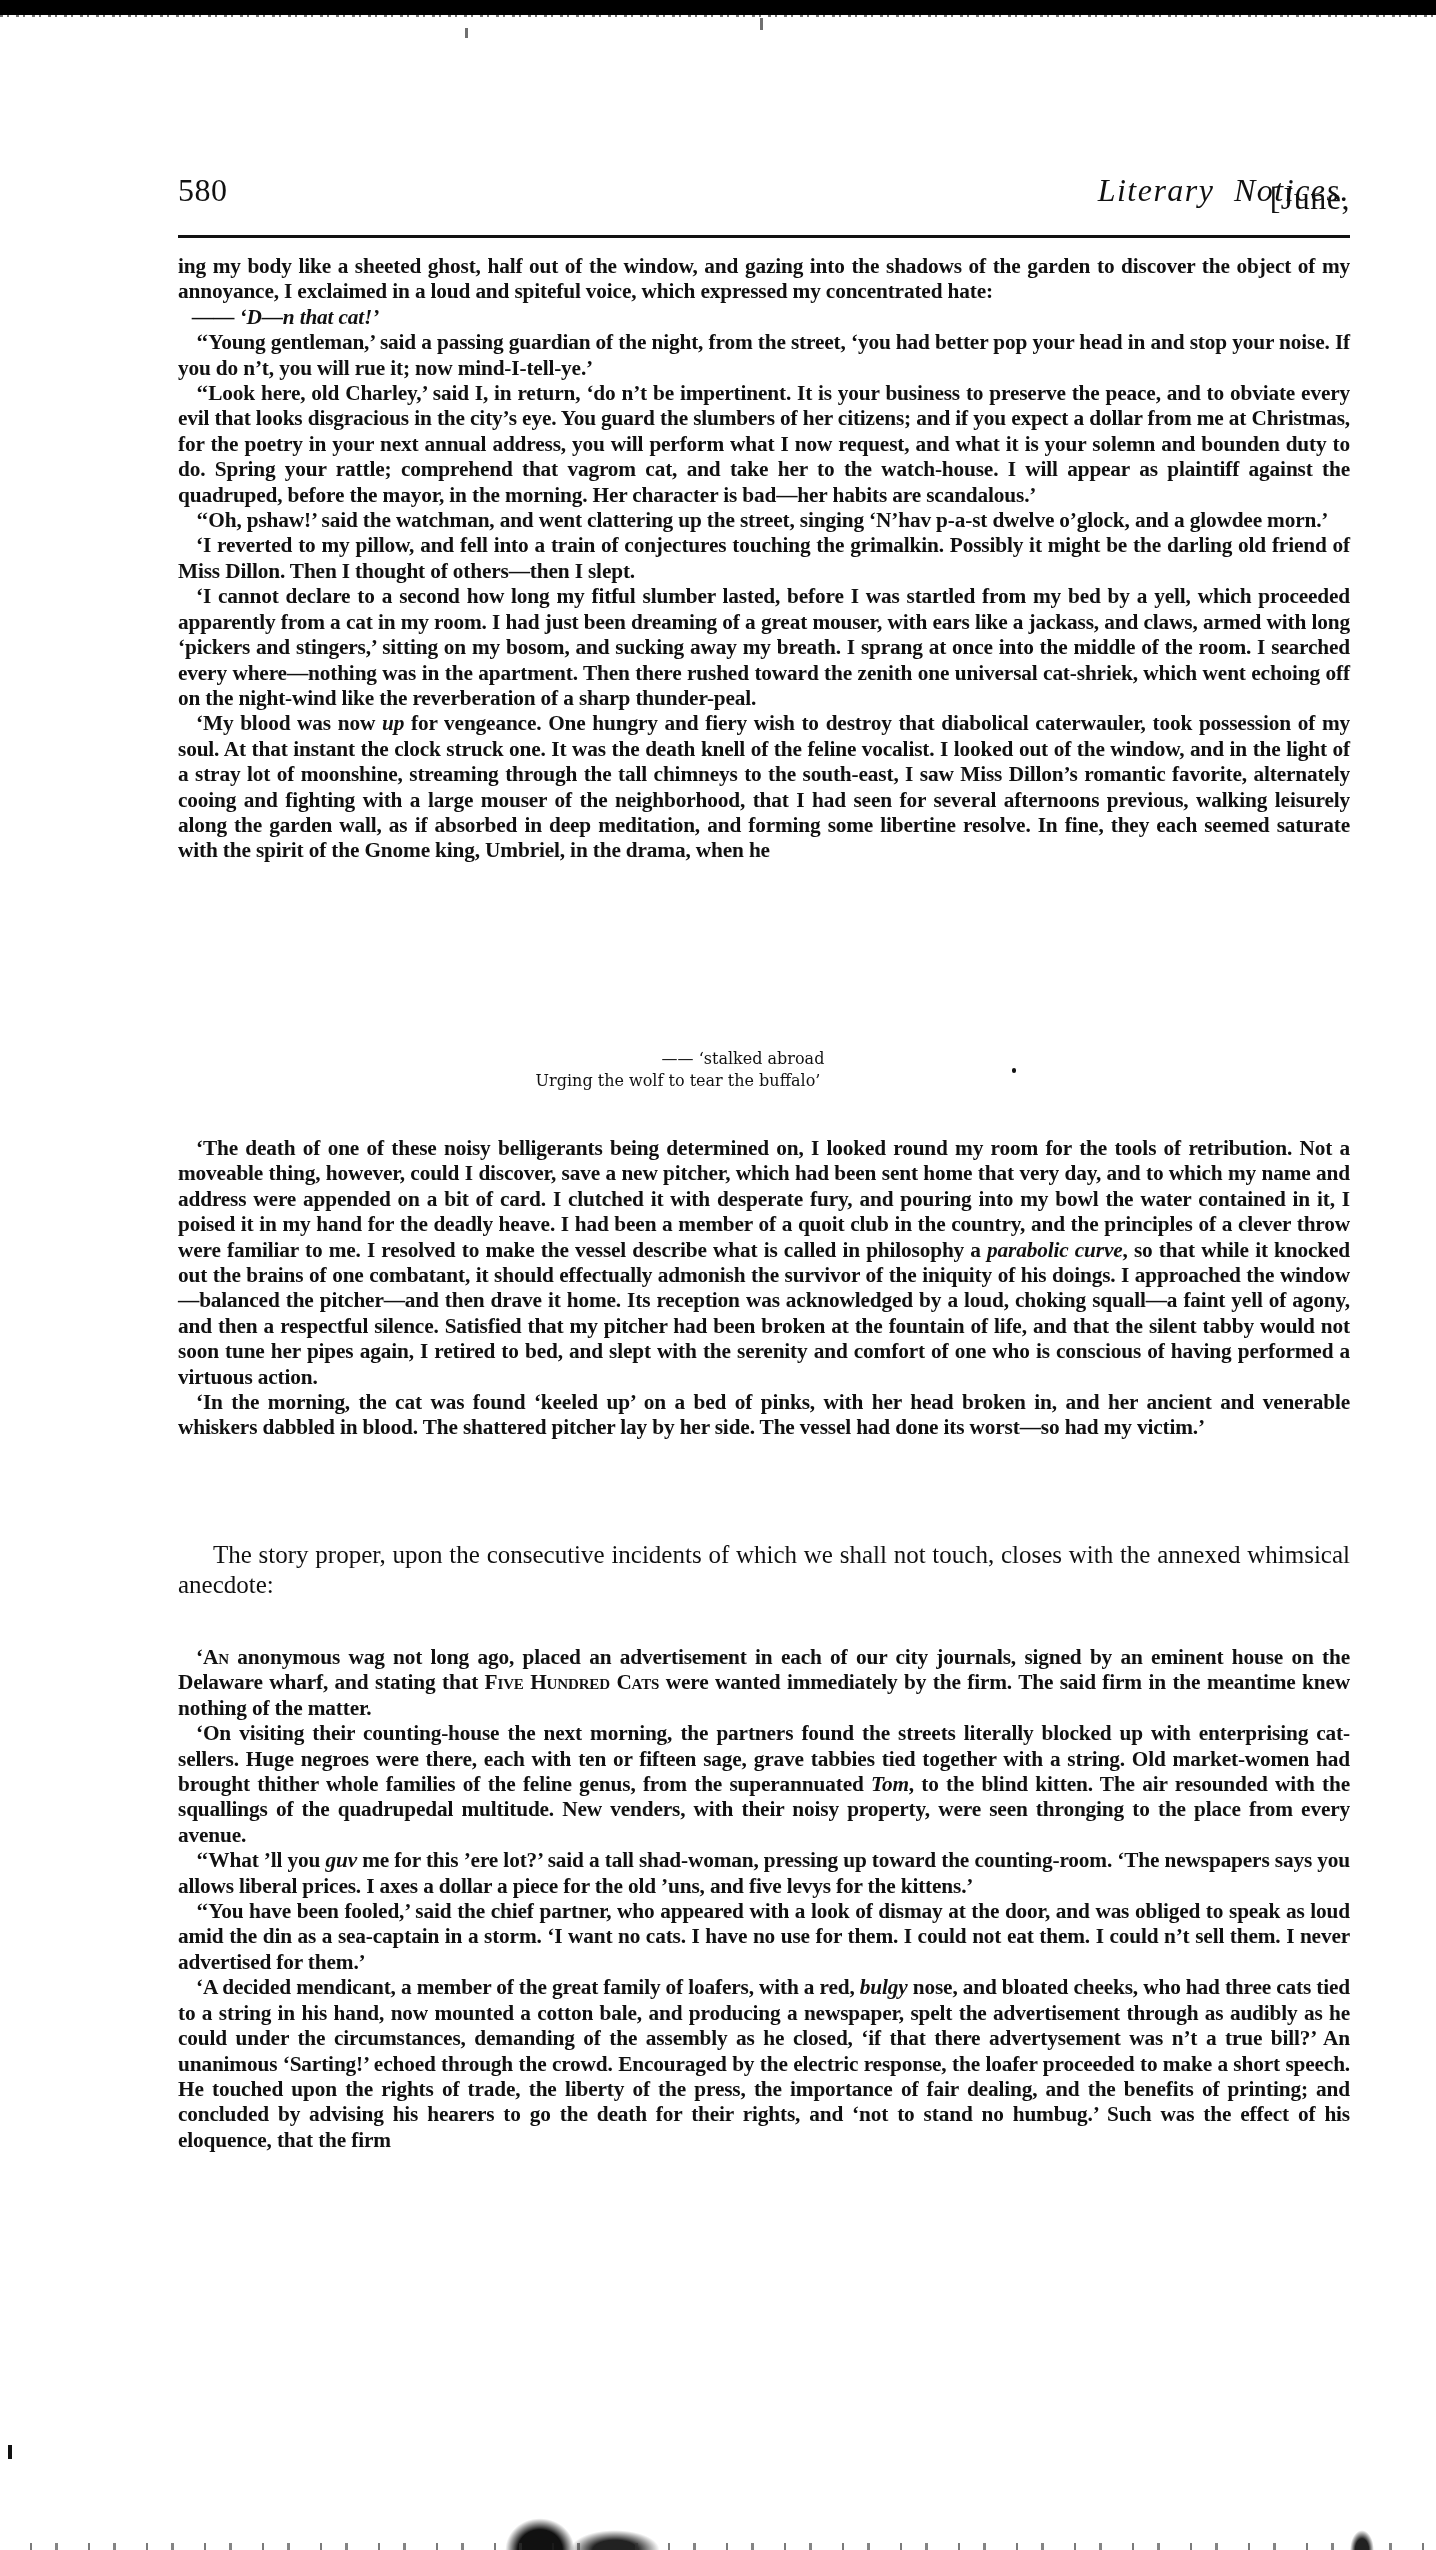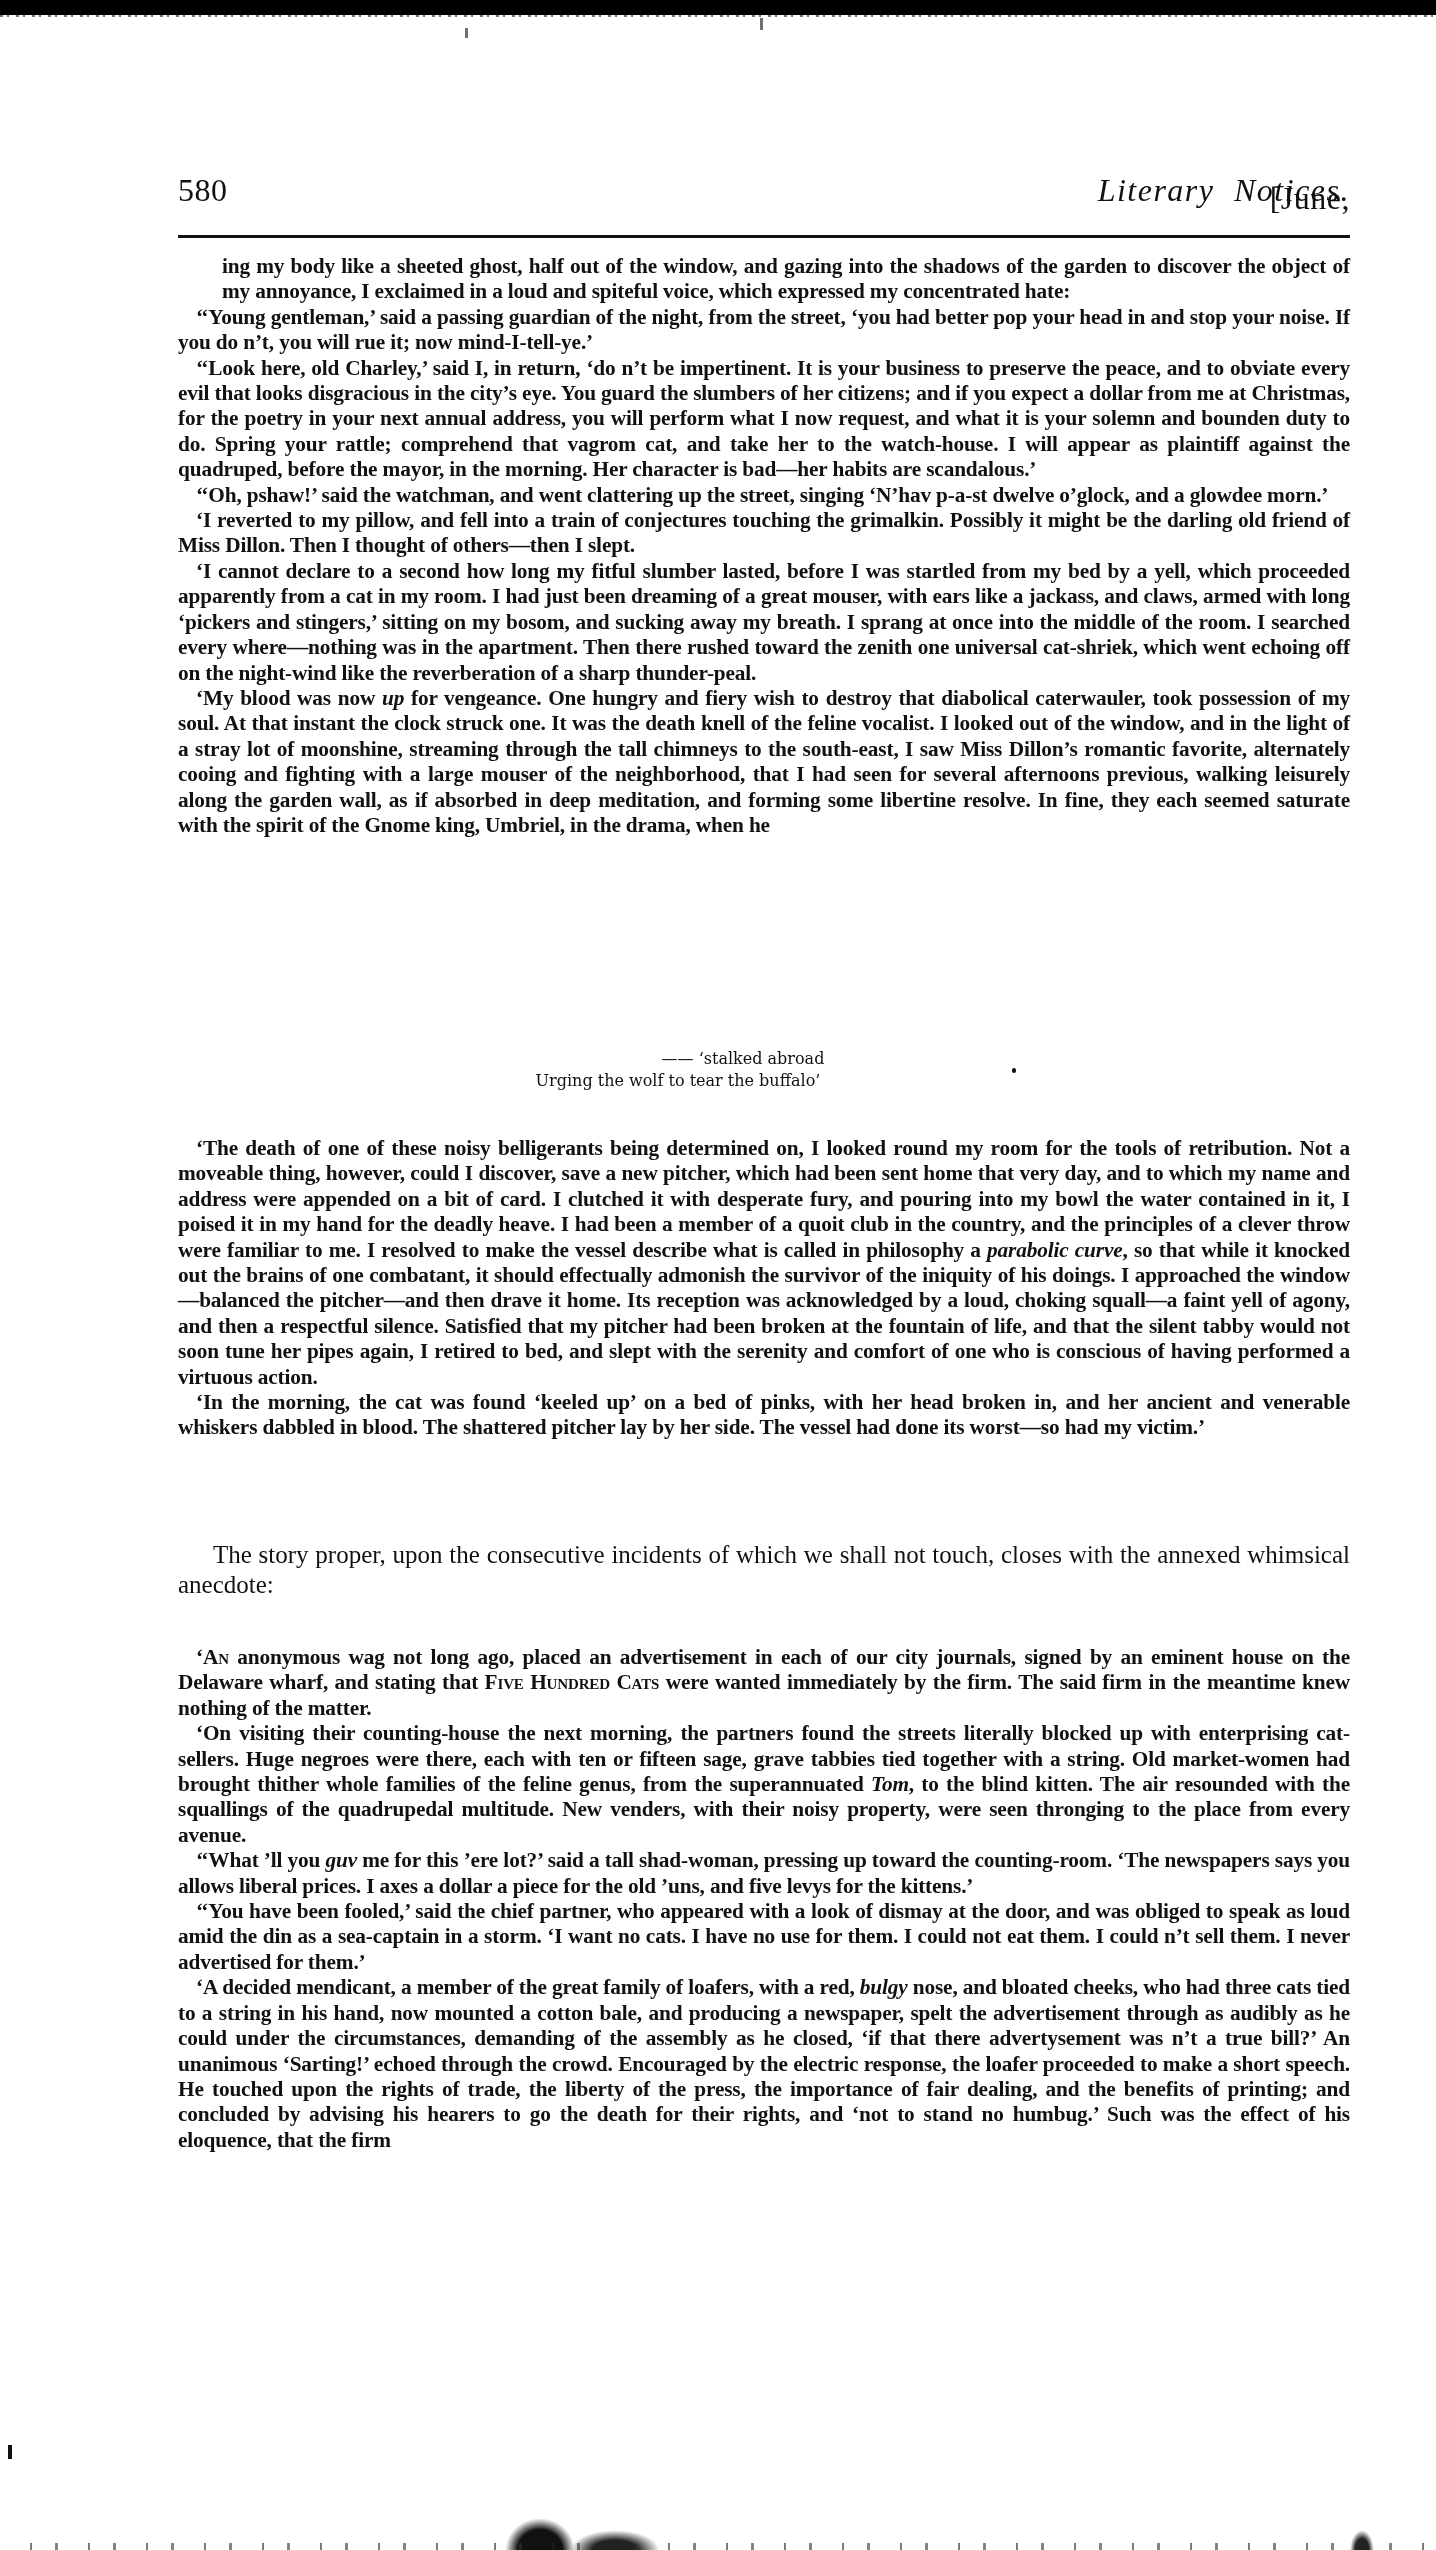--- a/index.html
+++ b/index.html
@@ -29,21 +29,21 @@
       position: absolute; left: 178px; top: 235px; width: 1172px; height: 0;
       border-top: 3px solid #111;
     }
     .body-text {
       position: absolute; left: 178px; top: 254px; width: 1172px;
       font-family: "Liberation Serif", "DejaVu Serif", serif;
       font-size: 21.3px; line-height: 25.4px; font-weight: bold;
       text-align: justify; letter-spacing: -0.15px;
     }
     .body-text p { margin: 0; text-indent: 18px; }
-    .body-text p.noindent { text-indent: 0; margin-left: 44px; }
+    .body-text p.noindent { text-indent: 0; }
     .body-text p.exclaim { text-indent: 14px; font-style: italic; }
     .verse {
       position: absolute; left: 0; width: 1436px; top: 1048px;
       font-family: "DejaVu Serif", serif; font-size: 16px; line-height: 22px; text-align: center;
     }
     .verse .l1 { margin-left: 50px; }
     .verse .l2 { margin-left: -80px; }
     .verse-dot { position: absolute; left: 1012px; top: 1068px; width: 4px; height: 5px; background:#111; border-radius: 2px; }
     .section-2 { top: 1136px; }
     .commentary {
@@ -81,20 +81,21 @@
 
 <div class="header">
   <span class="page-number">580</span>
   <span class="running-title">Literary Notices.</span>
   <span class="running-date">[June,</span>
 </div>
 <div class="header-rule"></div>
 
 <div class="body-text">
   <p class="noindent">ing my body like a sheeted ghost, half out of the window, and gazing into the shadows of the garden to discover the object of my annoyance, I exclaimed in a loud and spiteful voice, which expressed my concentrated hate:</p>
+  <p class="exclaim">—— ‘D—n that cat!’</p>
   <p>‘‘Young gentleman,’ said a passing guardian of the night, from the street, ‘you had better pop your head in and stop your noise. If you do n’t, you will rue it; now mind-I-tell-ye.’</p>
   <p>‘‘Look here, old Charley,’ said I, in return, ‘do n’t be impertinent. It is your business to preserve the peace, and to obviate every evil that looks disgracious in the city’s eye. You guard the slumbers of her citizens; and if you expect a dollar from me at Christmas, for the poetry in your next annual address, you will perform what I now request, and what it is your solemn and bounden duty to do. Spring your rattle; comprehend that vagrom cat, and take her to the watch-house. I will appear as plaintiff against the quadruped, before the mayor, in the morning. Her character is bad—her habits are scandalous.’</p>
   <p>‘‘Oh, pshaw!’ said the watchman, and went clattering up the street, singing ‘N’hav p-a-st dwelve o’glock, and a glowdee morn.’</p>
   <p>‘I reverted to my pillow, and fell into a train of conjectures touching the grimalkin. Possibly it might be the darling old friend of Miss Dillon. Then I thought of others—then I slept.</p>
   <p>‘I cannot declare to a second how long my fitful slumber lasted, before I was startled from my bed by a yell, which proceeded apparently from a cat in my room. I had just been dreaming of a great mouser, with ears like a jackass, and claws, armed with long ‘pickers and stingers,’ sitting on my bosom, and sucking away my breath. I sprang at once into the middle of the room. I searched every where—nothing was in the apartment. Then there rushed toward the zenith one universal cat-shriek, which went echoing off on the night-wind like the reverberation of a sharp thunder-peal.</p>
   <p><span>‘My blood was now </span><i>up</i><span> for vengeance. One hungry and fiery wish to destroy that diabolical caterwauler, took possession of my soul. At that instant the clock struck one. It was the death knell of the feline vocalist. I looked out of the window, and in the light of a stray lot of moonshine, streaming through the tall chimneys to the south-east, I saw Miss Dillon’s romantic favorite, alternately cooing and fighting with a large mouser of the neighborhood, that I had seen for several afternoons previous, walking leisurely along the garden wall, as if absorbed in deep meditation, and forming some libertine resolve. In fine, they each seemed saturate with the spirit of the Gnome king, Umbriel, in the drama, when he</span></p>
 </div>
 
 <div class="verse">
   <div class="l1">—— ‘stalked abroad</div>

